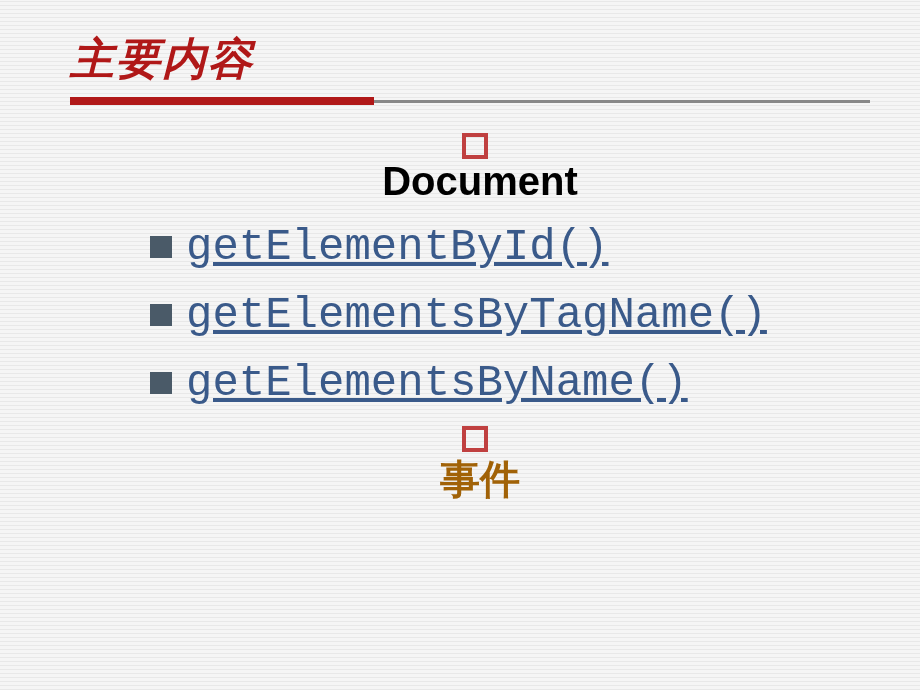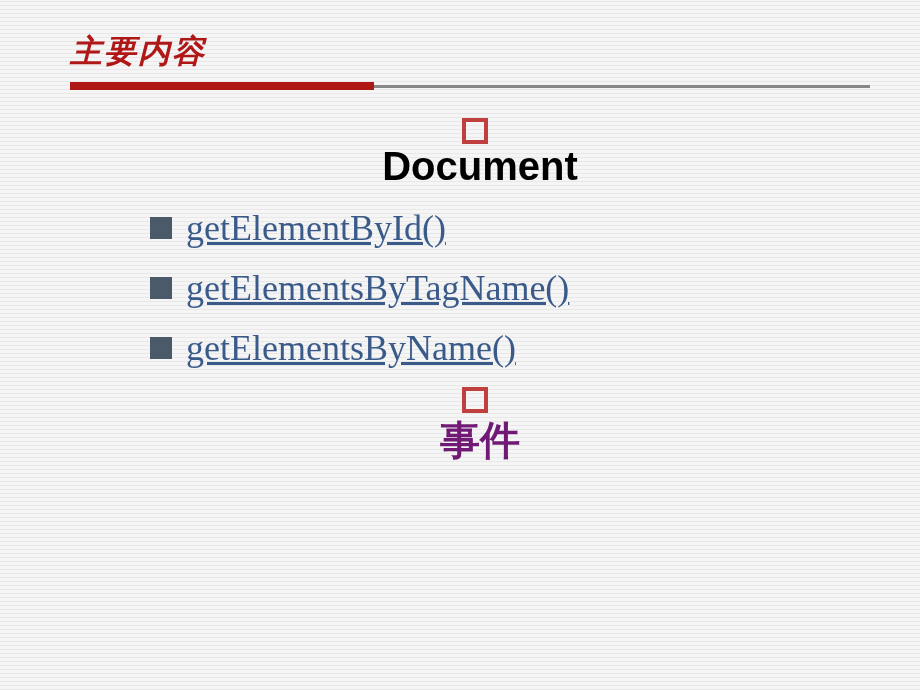--- a/index.html
+++ b/index.html
@@ -19,21 +19,21 @@
       );
       font-family: "Microsoft YaHei", "SimHei", Arial, sans-serif;
       position: relative;
       overflow: hidden;
     }
     .slide {
       padding: 30px 50px 0 70px;
     }
     .title {
       color: #b01818;
-      font-size: 32px;
+      font-size: 44px;
       font-weight: bold;
       font-style: italic;
       font-family: "KaiTi", "STKaiti", serif;
       margin-bottom: 8px;
       letter-spacing: 2px;
     }
     .divider {
       width: 100%;
       height: 8px;
       display: flex;
@@ -80,29 +80,29 @@
       margin-bottom: 18px;
     }
     .bullet-square-filled {
       width: 22px;
       height: 22px;
       background: #4a5a68;
       margin-right: 14px;
       flex-shrink: 0;
     }
     .level2-link {
-      font-size: 36px;
+      font-size: 44px;
       color: #3a5a8a;
       text-decoration: underline;
-      font-family: Liberation Serif, serif;
+      font-family: Liberation Mono, monospace;
     }
     .level1-cn {
       font-size: 40px;
       font-weight: bold;
-      color: #701a75;
+      color: #a16207;
       font-family: "SimHei", "Microsoft YaHei", sans-serif;
     }
   </style>
 </head>
 <body>
 
 <div class="slide">
   <div class="title">主要内容</div>
   <div class="divider">
     <div class="divider-red"></div>

